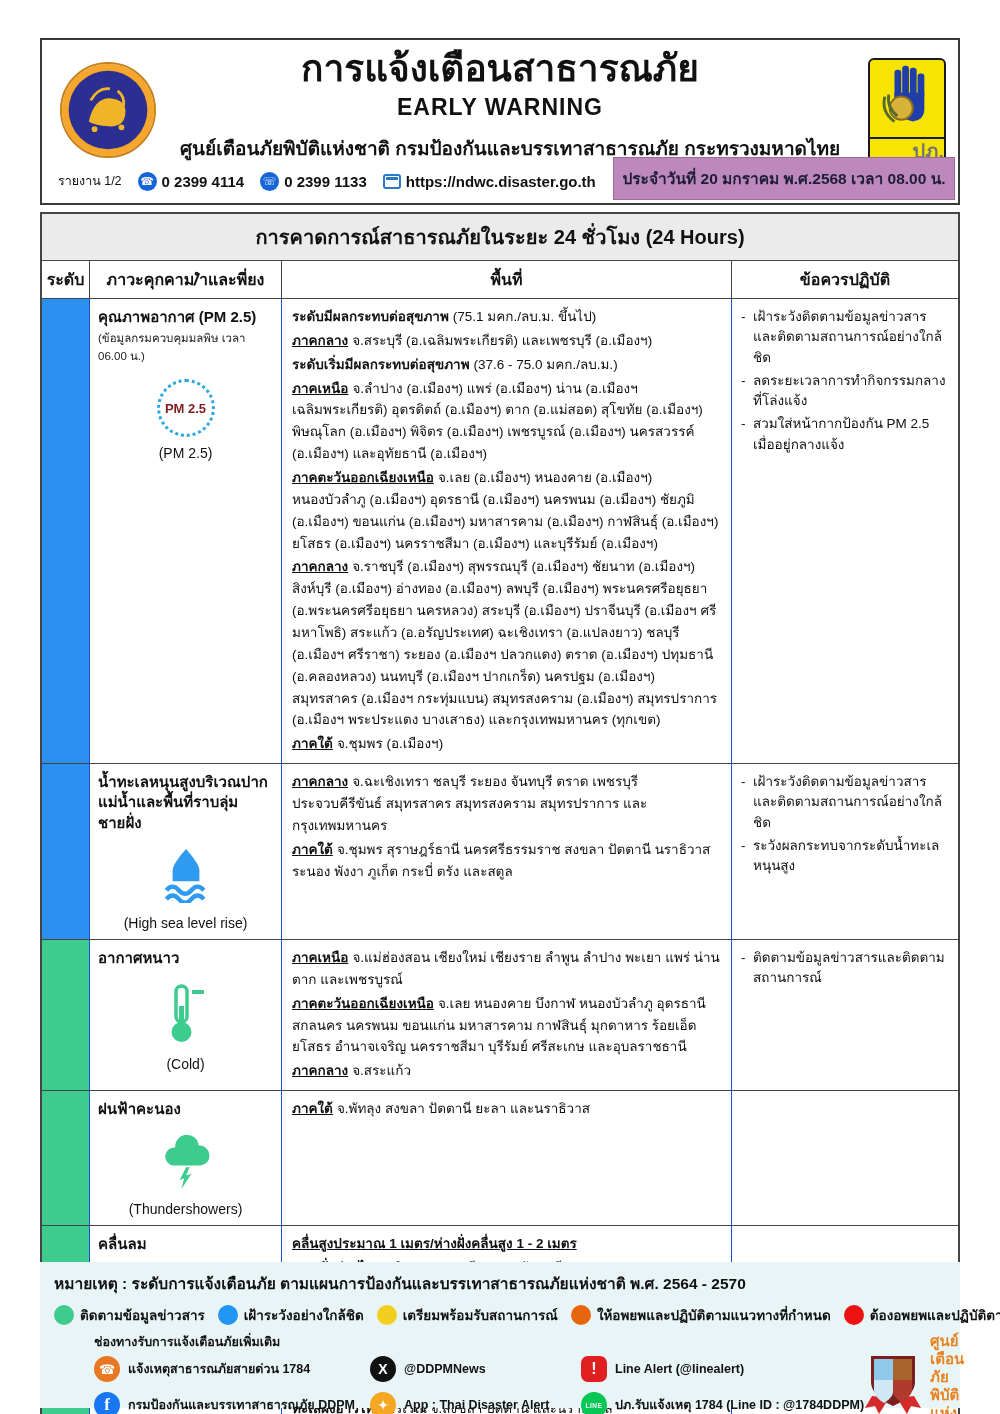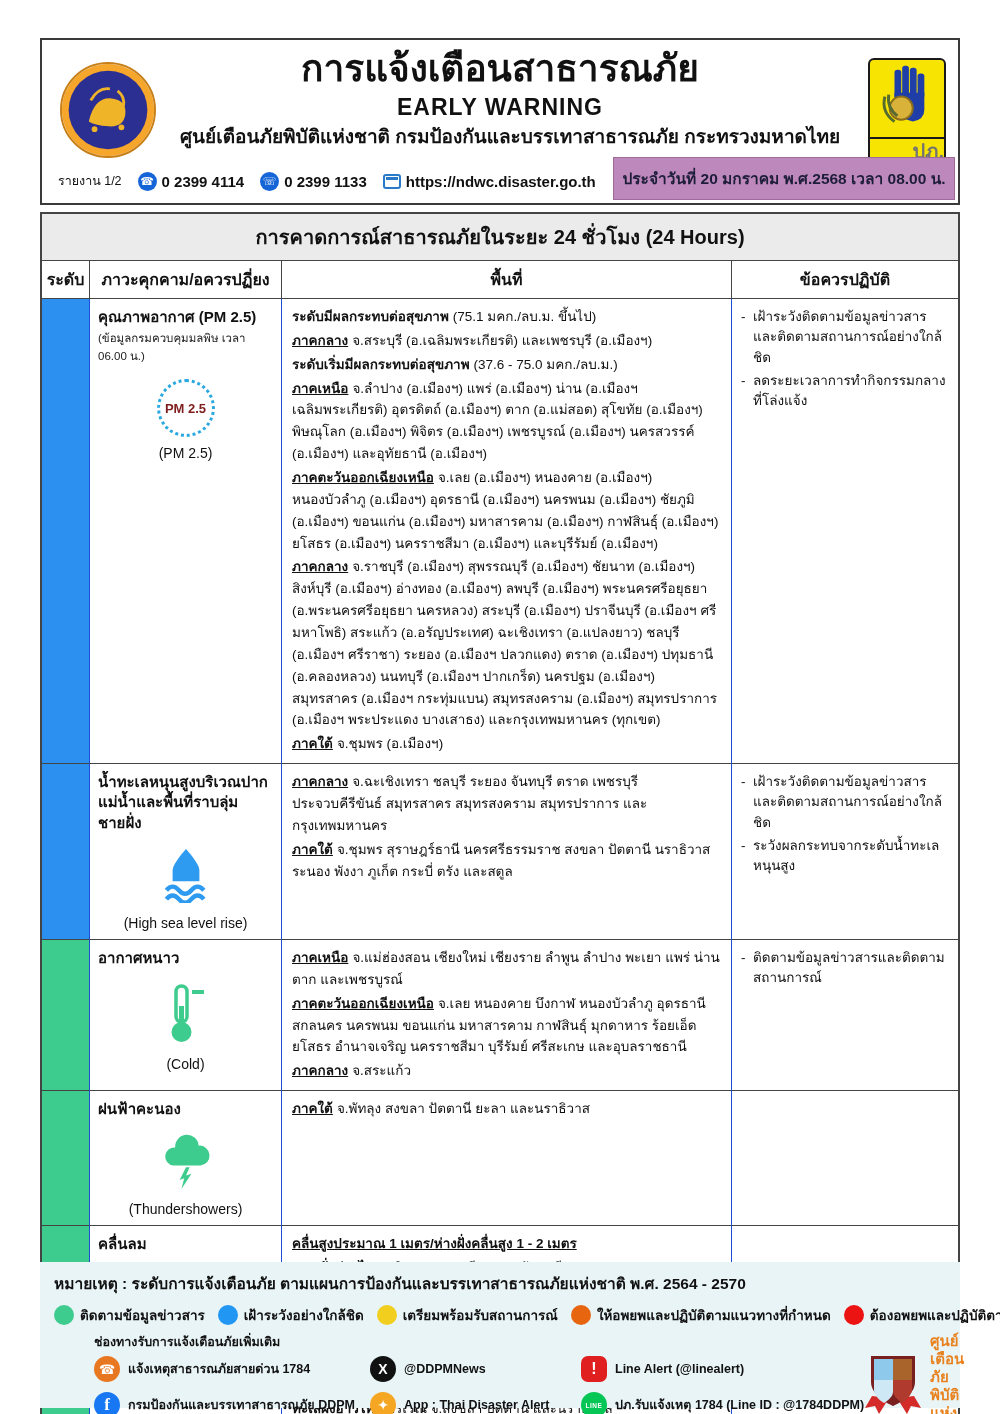--- a/index.html
+++ b/index.html
@@ -12,21 +12,21 @@
          border:2px solid #3a3a3a; background:#fff; }
   .moi-seal { position:absolute; left:18px; top:22px; }
   .ddpm-logo { position:absolute; right:12px; top:18px; width:78px; height:108px;
                background:#f8e402; border:2px solid #1a1a1a; border-radius:6px;
                display:flex; flex-direction:column; align-items:center; overflow:hidden; }
   .ddpm-label { width:100%; text-align:right; font-weight:bold; font-size:20px;
                 border-top:2px solid #1a1a1a; line-height:1.25; color:#737373; }
   .hdr-center { width:640px; margin:6px auto 0; text-align:center; }
   .hdr-title { font-size:37px; font-weight:bold; line-height:1.25; }
   .hdr-sub { font-size:23px; font-weight:bold; letter-spacing:1px; margin-top:2px; }
-  .hdr-org { font-size:19px; font-weight:bold; margin-top:0; white-space:nowrap; }
+  .hdr-org { font-size:19px; font-weight:bold; margin-top:12px; white-space:nowrap; }
   .hdr-info { position:absolute; left:16px; bottom:12px; display:flex; align-items:center; gap:16px; }
   .report { font-size:12.5px; }
   .contact { display:flex; align-items:center; gap:5px; font-size:15px; font-weight:bold; }
   .cicon { width:19px; height:19px; border-radius:50%; background:#1565d8; color:#fff;
            display:inline-flex; align-items:center; justify-content:center; font-size:11px; }
   .cicon.web { border-radius:3px; background:#fff; border:2px solid #2979c9; width:18px; height:15px; position:relative; }
   .cicon.web::before { content:""; position:absolute; top:1px; left:1px; right:1px; height:3px; background:#2979c9; }
   .date-badge { position:absolute; right:3px; bottom:3px; width:342px; background:#bd88bb;
                 border:1px solid #9c6b9a; color:#1d1d3a; font-weight:bold; font-size:15.5px;
                 text-align:center; padding:8px 6px; }
@@ -148,21 +148,21 @@
     </div>
 
     <div class="date-badge">ประจำวันที่ 20 มกราคม พ.ศ.2568 เวลา 08.00 น.</div>
   </header>
 
   <section class="ftable">
     <div class="t-title">การคาดการณ์สาธารณภัยในระยะ 24 ชั่วโมง (24 Hours)</div>
 
     <div class="t-head">
       <div class="th">ระดับ</div>
-      <div class="th">ภาวะคุกคาม/อควรปฏี่ยง</div>
+      <div class="th">ภาวะคุกคาม/ำและพี่ยง</div>
       <div class="th">พื้นที่</div>
       <div class="th">ข้อควรปฏิบัติ</div>
     </div>
 
     <div class="t-row r0">
       <div class="td lvl-blue"></div>
       <div class="td hazard">
         <div class="hz-name">คุณภาพอากาศ (PM 2.5)</div>
         <div class="hz-sub">(ข้อมูลกรมควบคุมมลพิษ เวลา 06.00 น.)</div>
         <span class="hz-icon pm25-circle">
@@ -177,20 +177,21 @@
           <p class="ap"><span class="seg b">ระดับเริ่มมีผลกระทบต่อสุขภาพ</span><span>(37.6 - 75.0 มคก./ลบ.ม.)</span></p>
           <p class="ap"><span class="seg bu">ภาคเหนือ</span><span>จ.ลำปาง (อ.เมืองฯ) แพร่ (อ.เมืองฯ) น่าน (อ.เมืองฯ เฉลิมพระเกียรติ) อุตรดิตถ์ (อ.เมืองฯ) ตาก (อ.แม่สอด) สุโขทัย (อ.เมืองฯ) พิษณุโลก (อ.เมืองฯ) พิจิตร (อ.เมืองฯ) เพชรบูรณ์ (อ.เมืองฯ) นครสวรรค์ (อ.เมืองฯ) และอุทัยธานี (อ.เมืองฯ)</span></p>
           <p class="ap"><span class="seg bu">ภาคตะวันออกเฉียงเหนือ</span><span>จ.เลย (อ.เมืองฯ) หนองคาย (อ.เมืองฯ) หนองบัวลำภู (อ.เมืองฯ) อุดรธานี (อ.เมืองฯ) นครพนม (อ.เมืองฯ) ชัยภูมิ (อ.เมืองฯ) ขอนแก่น (อ.เมืองฯ) มหาสารคาม (อ.เมืองฯ) กาฬสินธุ์ (อ.เมืองฯ) ยโสธร (อ.เมืองฯ) นครราชสีมา (อ.เมืองฯ) และบุรีรัมย์ (อ.เมืองฯ)</span></p>
           <p class="ap"><span class="seg bu">ภาคกลาง</span><span>จ.ราชบุรี (อ.เมืองฯ) สุพรรณบุรี (อ.เมืองฯ) ชัยนาท (อ.เมืองฯ) สิงห์บุรี (อ.เมืองฯ) อ่างทอง (อ.เมืองฯ) ลพบุรี (อ.เมืองฯ) พระนครศรีอยุธยา (อ.พระนครศรีอยุธยา นครหลวง) สระบุรี (อ.เมืองฯ) ปราจีนบุรี (อ.เมืองฯ ศรีมหาโพธิ) สระแก้ว (อ.อรัญประเทศ) ฉะเชิงเทรา (อ.แปลงยาว) ชลบุรี (อ.เมืองฯ ศรีราชา) ระยอง (อ.เมืองฯ ปลวกแดง) ตราด (อ.เมืองฯ) ปทุมธานี (อ.คลองหลวง) นนทบุรี (อ.เมืองฯ ปากเกร็ด) นครปฐม (อ.เมืองฯ) สมุทรสาคร (อ.เมืองฯ กระทุ่มแบน) สมุทรสงคราม (อ.เมืองฯ) สมุทรปราการ (อ.เมืองฯ พระประแดง บางเสาธง) และกรุงเทพมหานคร (ทุกเขต)</span></p>
           <p class="ap"><span class="seg bu">ภาคใต้</span><span>จ.ชุมพร (อ.เมืองฯ)</span></p>
         </div>
       <div class="td action">
 
       <p class="act">เฝ้าระวังติดตามข้อมูลข่าวสารและติดตามสถานการณ์อย่างใกล้ชิด</p>
           <p class="act">ลดระยะเวลาการทำกิจกรรมกลางที่โล่งแจ้ง</p>
+          <p class="act">สวมใส่หน้ากากป้องกัน PM 2.5 เมื่ออยู่กลางแจ้ง</p>
         </div>
     </div>
 
     <div class="t-row r1">
       <div class="td lvl-blue"></div>
       <div class="td hazard">
         <div class="hz-name">น้ำทะเลหนุนสูงบริเวณปากแม่น้ำและพื้นที่ราบลุ่มชายฝั่ง</div>
         <span class="hz-icon">
           <svg width="50" height="56" viewBox="0 0 56 62">
             <path d="M28,2 C21,10 13,20 13,26 L13,38 L43,38 L43,26 C43,20 35,10 28,2 Z" fill="#2e9bf0"></path>

